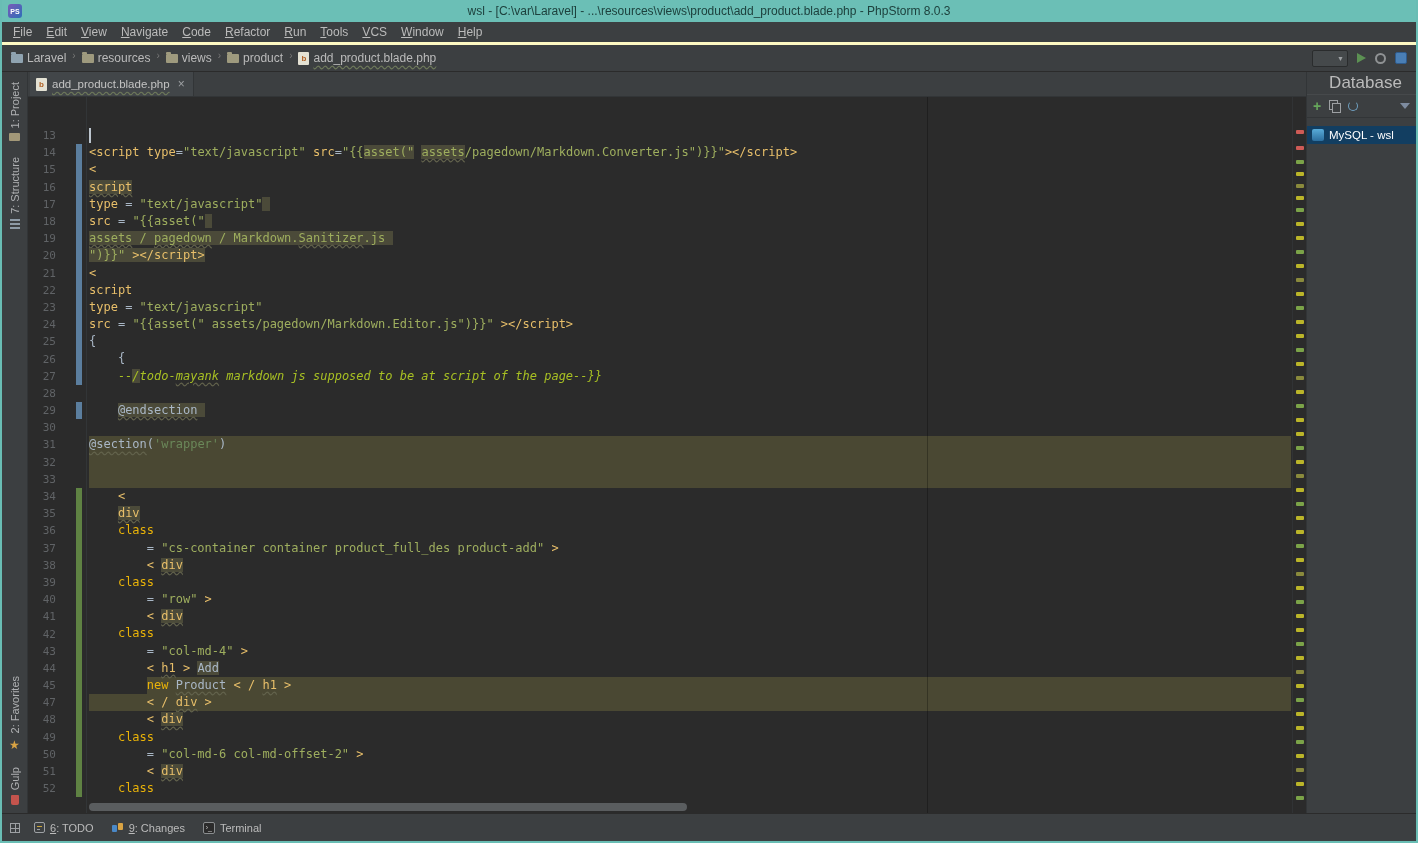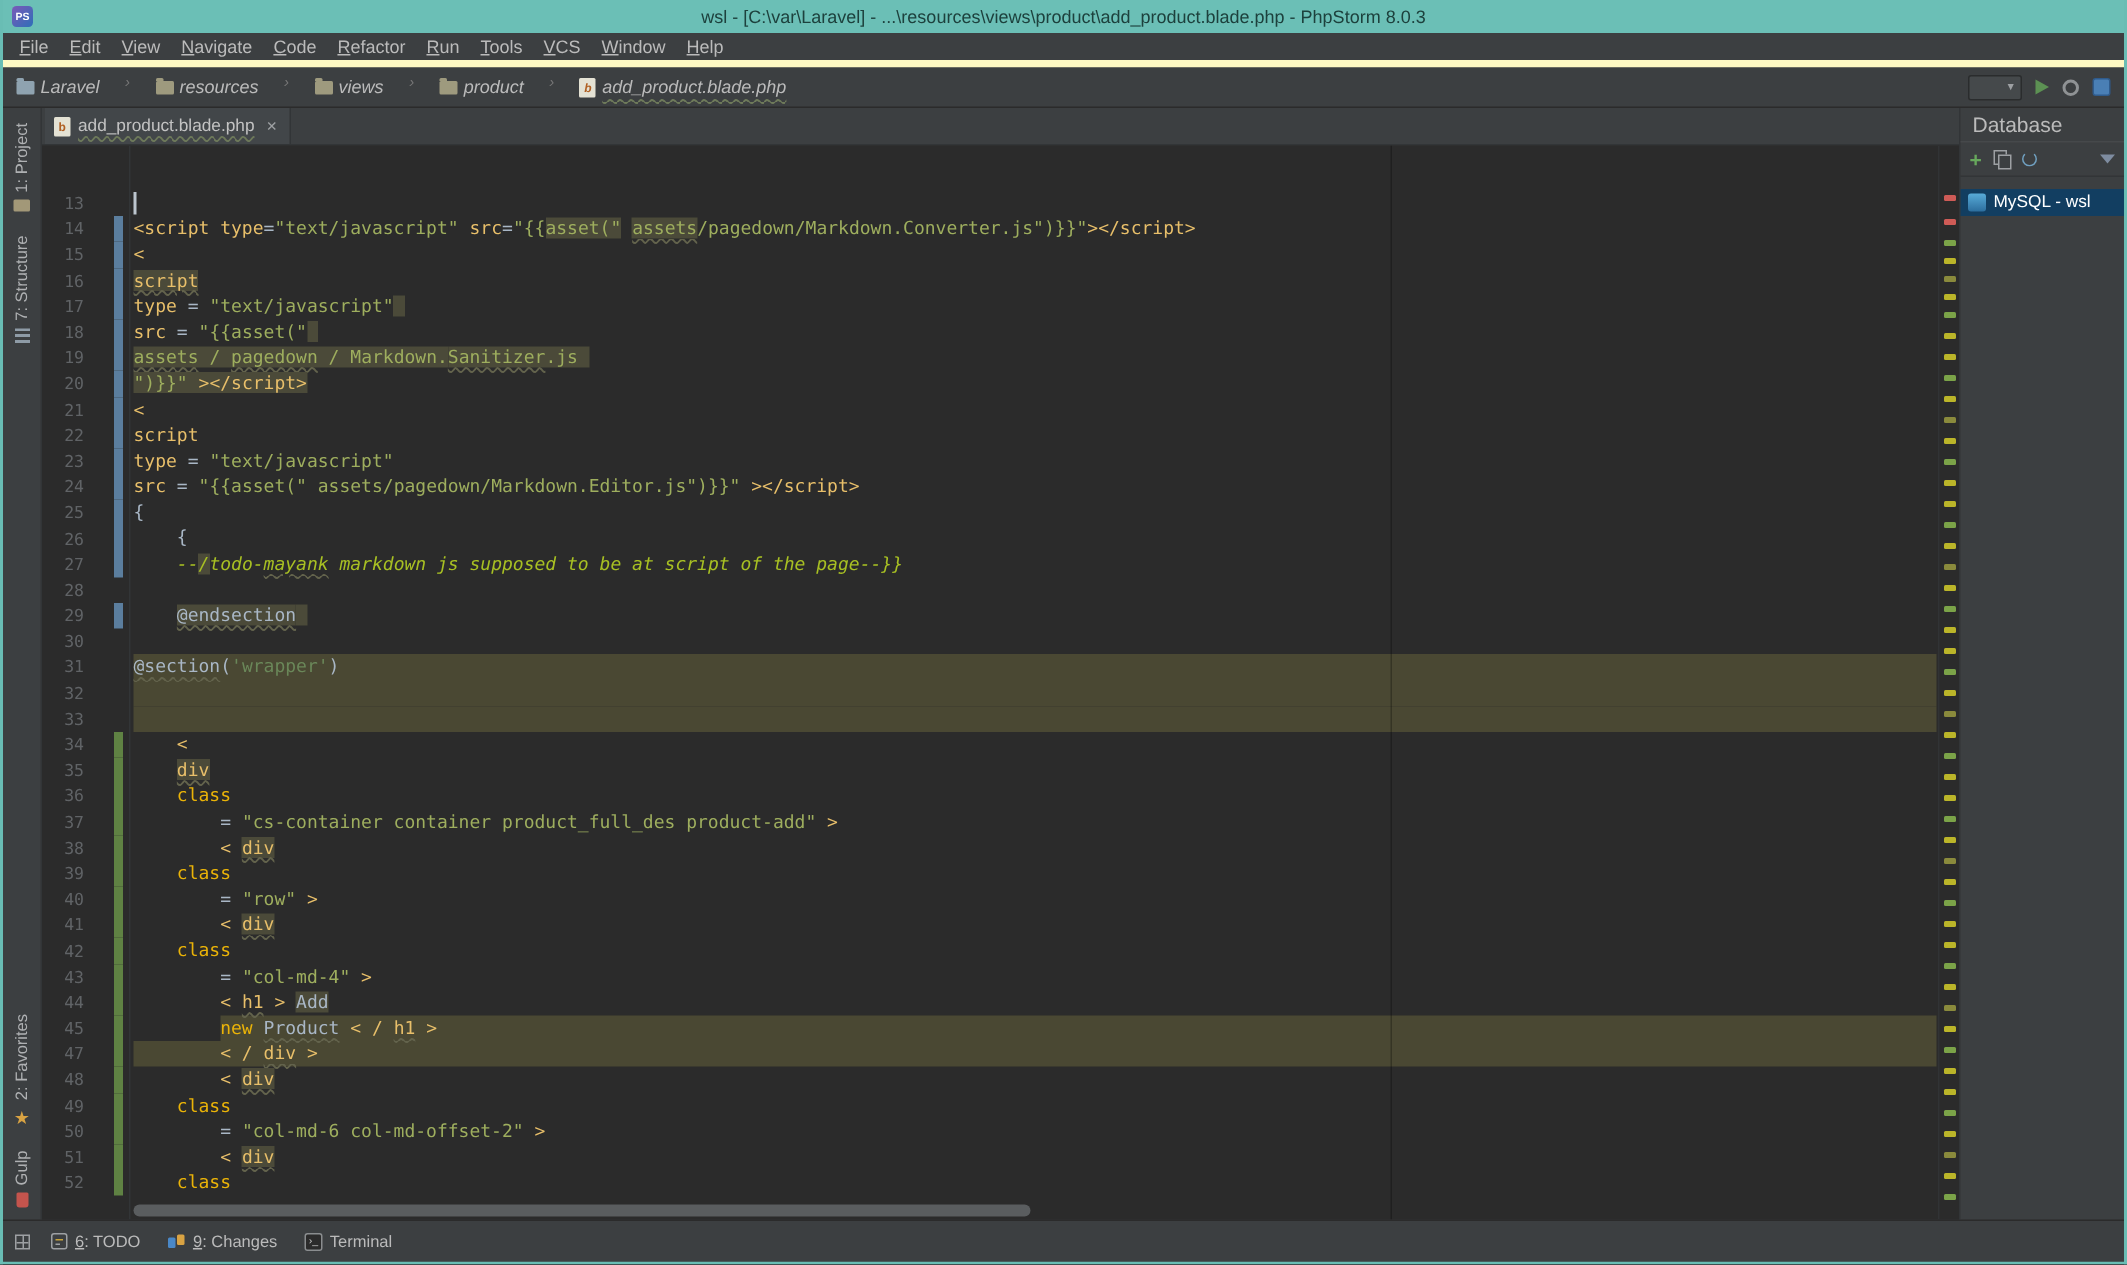--- a/index.html
+++ b/index.html
@@ -3,26 +3,26 @@
 <meta charset="utf-8">
 <style>
 *{margin:0;padding:0;box-sizing:border-box;}
 html,body{width:1418px;height:843px;overflow:hidden;background:#2B2B2B;font-family:"Liberation Sans",sans-serif;}
 .win{width:1418px;height:843px;border-left:2px solid #69BDB4;border-right:2px solid #69BDB4;border-bottom:2px solid #69BDB4;display:flex;flex-direction:column;background:#3C3F41;}
 
 .titlebar{flex:0 0 22px;height:22px;background:#6BBFB6;position:relative;display:flex;align-items:center;}
 .appicon{width:14px;height:14px;margin-left:6px;border-radius:3px;background:linear-gradient(135deg,#7B5AB8,#2E6FB8);color:#fff;font-size:7px;font-weight:bold;display:flex;align-items:center;justify-content:center;z-index:1;}
 .title{position:absolute;left:0;right:0;text-align:center;font-size:12px;color:#1D413D;}
 
-.menubar{flex:0 0 23px;display:flex;align-items:center;padding-left:4px;background:#3C3F41;border-bottom:5px solid #fef9c3;}
+.menubar{flex:0 0 23px;display:flex;align-items:center;padding-left:4px;background:#3C3F41;border-bottom:3px solid #fef9c3;}
 .menu-item{padding:2px 7px;font-size:12px;color:#BBBBBB;}
 .menu-item u{text-decoration:underline;}
 
 .navbar{flex:0 0 27px;display:flex;align-items:center;background:#3C3F41;border-bottom:1px solid #2B2B2B;padding:0 6px;}
-.crumbs{display:flex;gap:13px;font-size:12px;color:#BBBBBB;font-style:italic;}
+.crumbs{display:flex;gap:2px;font-size:12px;color:#BBBBBB;}
 .crumb{display:inline-flex;align-items:center;gap:4px;padding:1px 3px;}
 .crumb-sep{color:#777;font-size:10px;padding:0 1px;}
 .folder-icon{width:12px;height:9px;background:#9E9A7E;border-radius:1px;position:relative;display:inline-block;}
 .folder-icon::before{content:"";position:absolute;top:-2px;left:0;width:5px;height:2px;background:inherit;border-radius:1px 1px 0 0;}
 .folder-icon.project-icon{background:#8FA3B0;}
 .file-icon{width:11px;height:13px;background:#E4E2D4;border-radius:1px;color:#B06024;font-size:8px;font-weight:bold;display:inline-flex;align-items:center;justify-content:center;}
 .squig{text-decoration:underline;text-decoration-style:wavy;text-decoration-color:#6E7A5A;text-underline-offset:3px;}
 .nav-right{margin-left:auto;display:flex;align-items:center;gap:9px;padding-right:3px;}
 .combo{width:36px;height:17px;background:#45494B;border:1px solid #2A2C2D;border-radius:2px;display:inline-flex;align-items:center;justify-content:flex-end;padding-right:3px;}
 .combo-arrow{font-size:7px;color:#9DA0A3;}
@@ -69,21 +69,21 @@
 .guide{position:absolute;left:899px;top:0;bottom:0;width:1px;background:rgba(0,0,0,0.28);z-index:2;}
 .estripe{position:absolute;right:0;top:0;bottom:0;width:14px;z-index:3;border-left:1px solid #313335;}
 .mk{position:absolute;left:3px;width:8px;height:4px;border-radius:1px;}
 .mk.r{background:#CF5B56;}
 .mk.y{background:#BBB529;}
 .mk.g{background:#7BA348;}
 .mk.o{background:#8A8A3C;}
 .hscroll{position:absolute;left:61px;bottom:2px;width:598px;height:8px;background:#5A5D5F;border-radius:4px;z-index:3;}
 
 .dbpanel{flex:0 0 110px;width:110px;background:#3C3F41;border-left:1px solid #323537;display:flex;flex-direction:column;}
-.dbheader{height:22px;line-height:22px;padding-left:8px;font-size:14px;color:#BBBBBB;}
+.dbheader{height:22px;line-height:22px;padding-left:8px;font-size:17px;color:#BBBBBB;text-align:center;}
 .dbtoolbar{height:24px;display:flex;align-items:center;gap:8px;padding:0 6px;border-top:1px solid #46494B;border-bottom:1px solid #323537;}
 .add-icon{color:#67A85C;font-size:14px;font-weight:bold;line-height:1;}
 .copy-icon{width:11px;height:12px;position:relative;display:inline-block;}
 .copy-icon::before{content:"";position:absolute;left:0;top:0;width:7px;height:8px;border:1px solid #9DA0A3;}
 .copy-icon::after{content:"";position:absolute;left:3px;top:3px;width:7px;height:8px;border:1px solid #9DA0A3;background:#3C3F41;}
 .sync-icon{width:10px;height:10px;border:1.5px solid #70A0C0;border-top-color:transparent;border-radius:50%;display:inline-block;}
 .filter-icon{width:0;height:0;border-left:5px solid transparent;border-right:5px solid transparent;border-top:6px solid #7E8CA0;margin-left:auto;display:inline-block;}
 .dbtree{padding-top:8px;text-align:right;}
 .db-row{height:18px;display:flex;align-items:center;gap:5px;padding-left:5px;font-size:11.5px;color:#BBBBBB;white-space:nowrap;overflow:hidden;}
 .db-row.selected{background:#123E61;color:#FFFFFF;}

